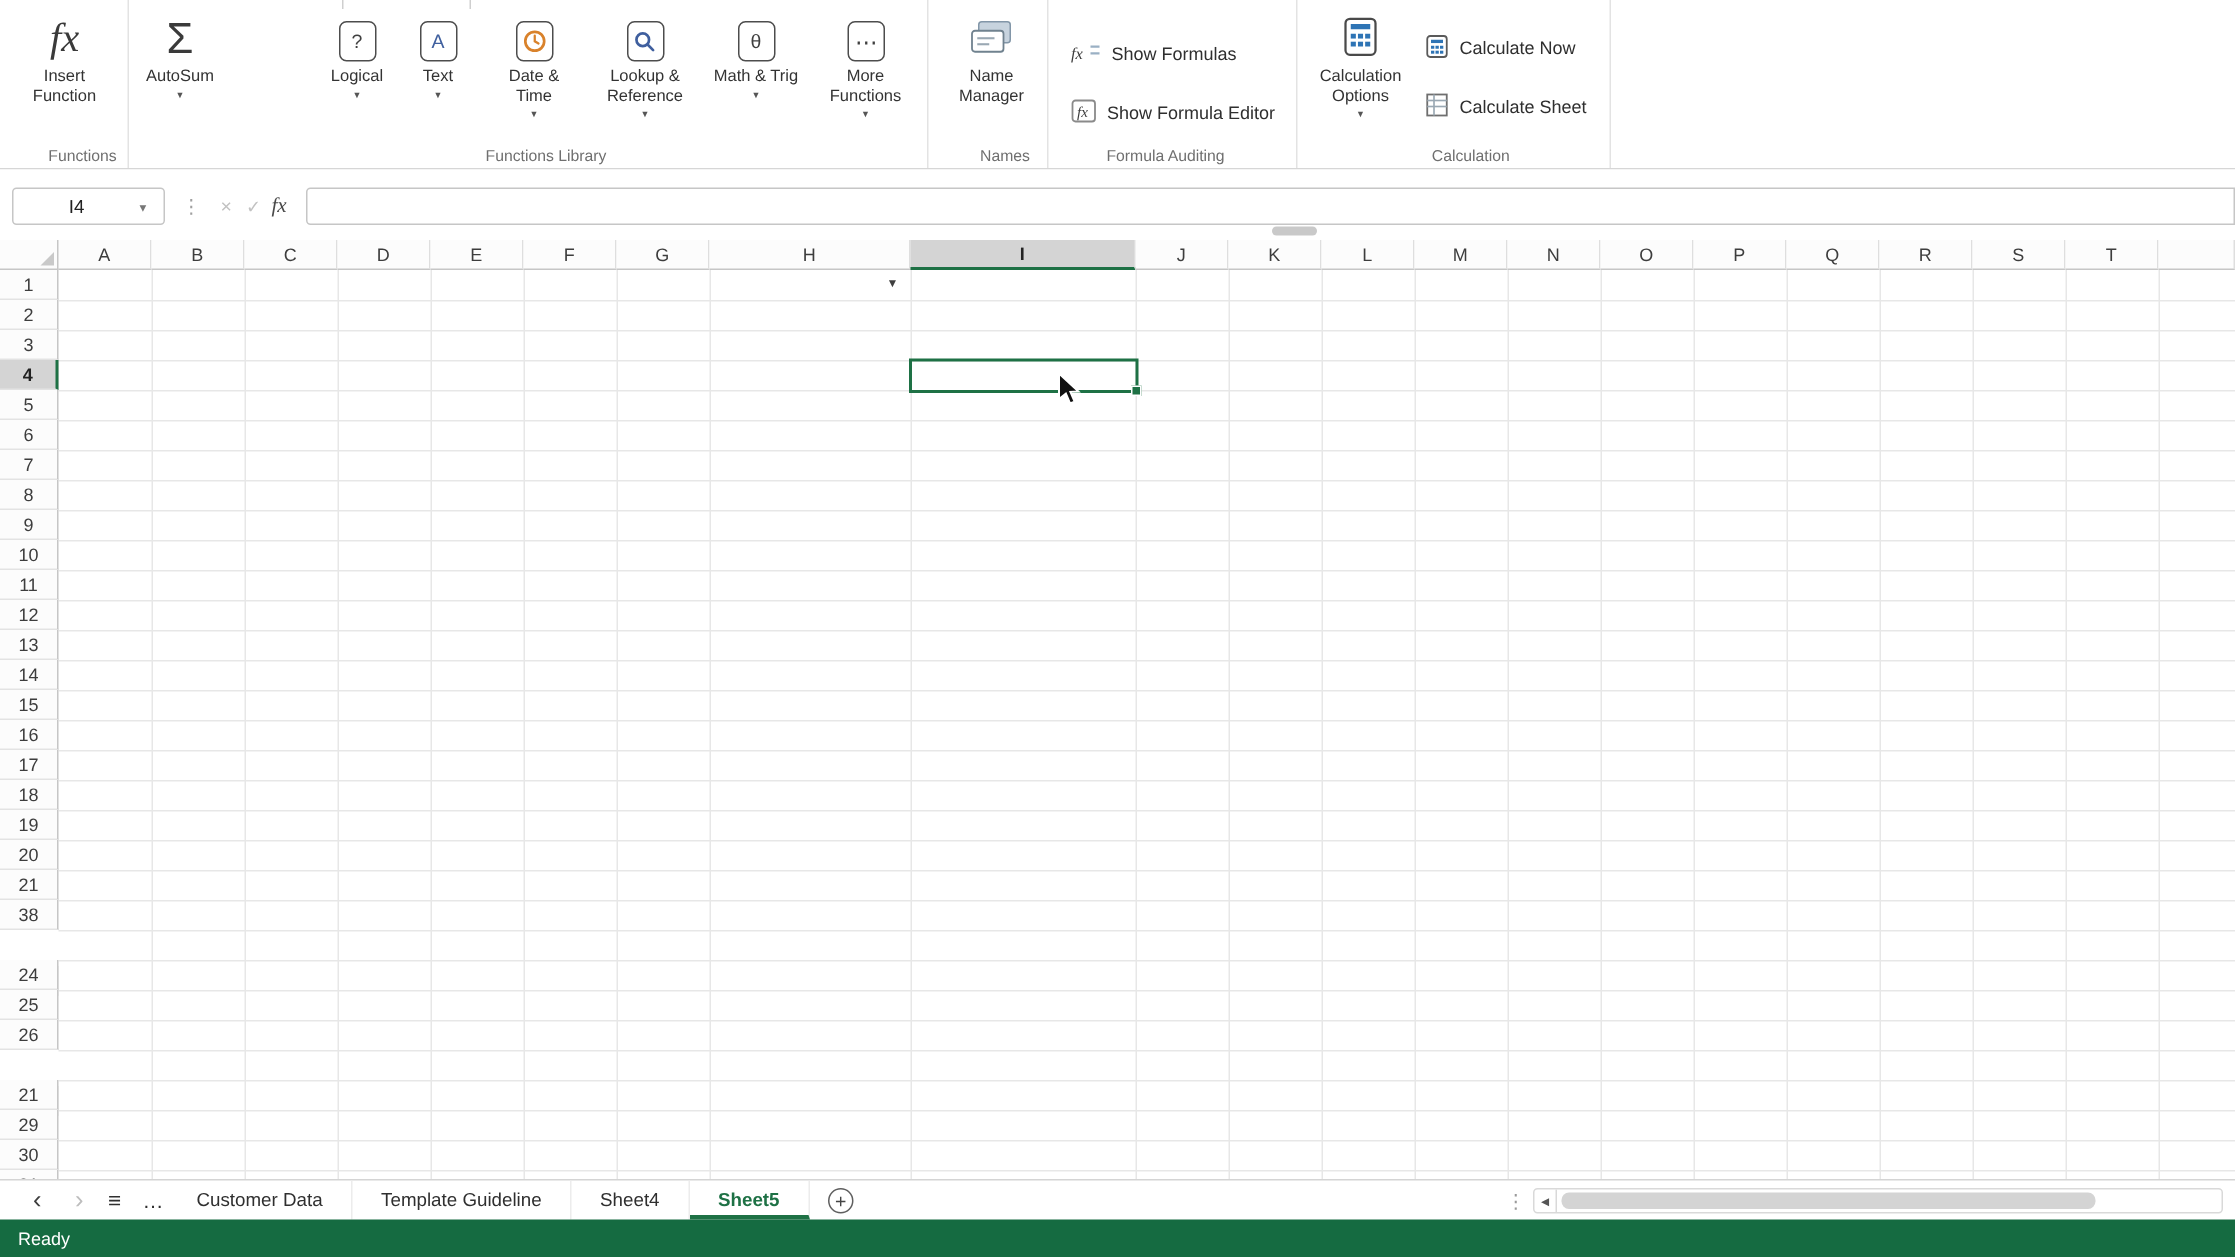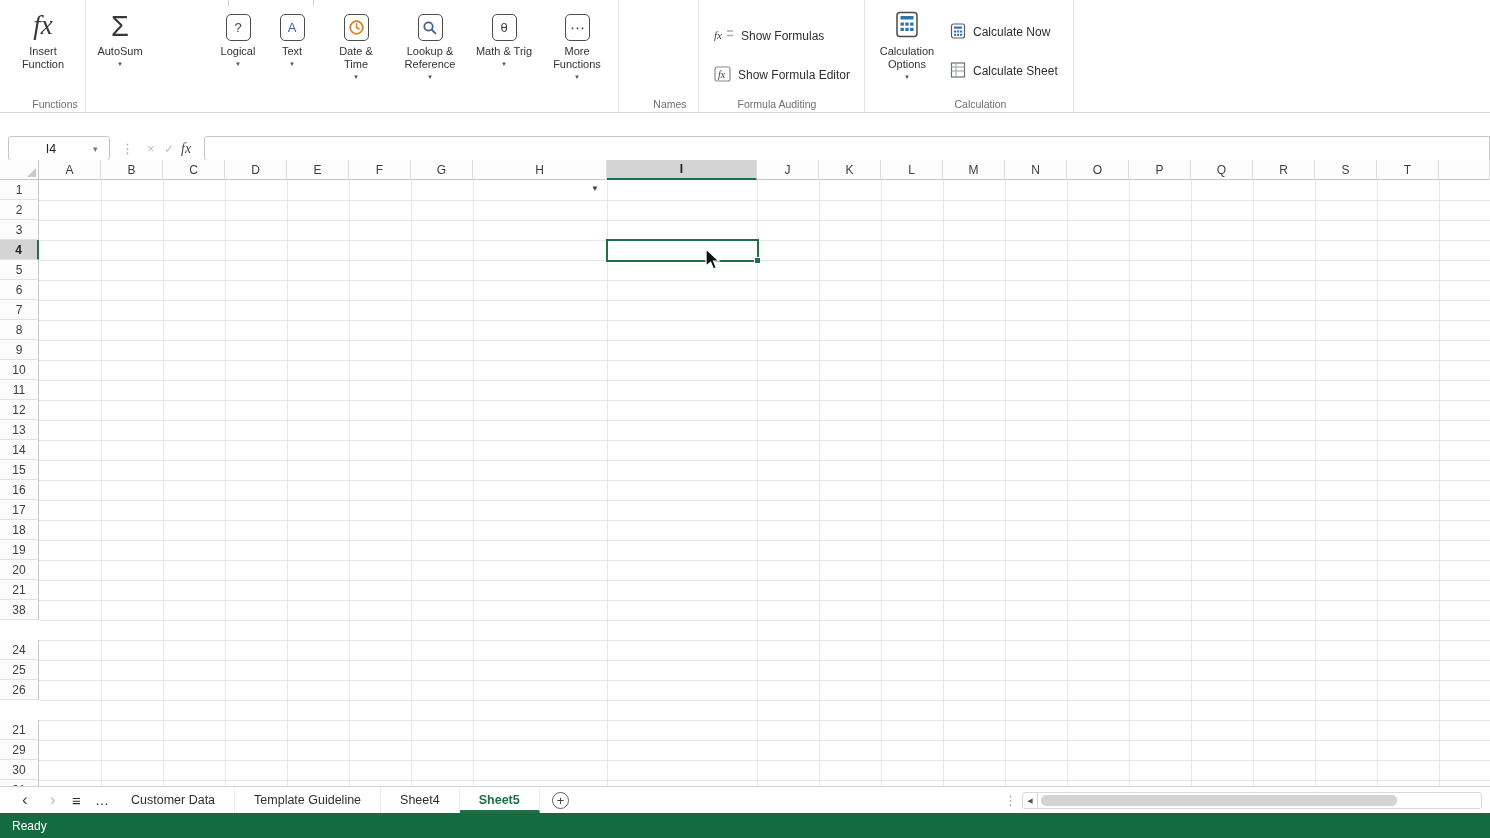--- a/index.html
+++ b/index.html
@@ -16,21 +16,21 @@
   .rcaret { font-size:6px; color:#555; margin-top:3px; }
   .fx-big { font-family:"Liberation Serif", serif; font-style:italic; font-size:27px; color:#3a3a3a; }
   .sigma { font-size:29px; color:#3a3a3a; line-height:1; }
   .boxicon { width:25px; height:27px; border:1.5px solid #4d4d4d; border-radius:5px; display:flex; align-items:center; justify-content:center; font-size:13px; color:#3f3f3f; background:#fff; }
   .boxicon .blue { color:#3f5f9e; }
   .boxicon .wide { font-size:15px; letter-spacing:-1px; }
   .glabel { position:absolute; top:98px; font-size:10.5px; color:#6f6f6f; text-align:center;margin-left:12px; }
   .hbtn { position:absolute; display:flex; align-items:center; gap:7px; height:20px; font-size:12px; color:#2f2f2f; cursor:default; }
 
   
-  .fbar { position:absolute; top:124px; left:0; width:1490px; height:47px; background:#fff; }
+  .fbar { position:absolute; top:113px; left:0; width:1490px; height:47px; background:#fff; }
   .namebox { position:absolute; left:8px; top:12px; width:102px; height:25px; border:1px solid #c6c6c6; border-radius:3px; display:flex; align-items:center; background:#fff; }
   .nb-val { flex:1; text-align:center; font-size:12.5px; color:#222; }
   .nb-chev { width:16px; font-size:9px; color:#777; }
   .fgrip { position:absolute; left:121px; top:12px; height:25px; display:flex; align-items:center; color:#a0a0a0; font-size:13px; }
   .fcancel { position:absolute; left:147px; top:12px; height:25px; display:flex; align-items:center; color:#c2c2c2; font-size:13px; }
   .fcheck { position:absolute; left:164px; top:12px; height:25px; display:flex; align-items:center; color:#c2c2c2; font-size:12px; }
   .ffx { position:absolute; left:181px; top:12px; height:25px; display:flex; align-items:center; font-family:"Liberation Serif", serif; font-style:italic; font-size:14px; color:#4a4a4a; }
   .finput { position:absolute; left:204px; top:12px; width:1286px; height:25px; border:1px solid #c6c6c6; border-radius:3px 0 0 3px; background:#fff; padding:4px 8px; font-size:12px; color:#222; }
   .pill { position:absolute; left:848px; top:38px; width:30px; height:6px; border-radius:3px; background:#c9c9c9; }
 
@@ -158,20 +158,31 @@
     <div class="rbtn" style="left:546px;width:62px">
       <div class="ricon-wrap">
           <span class="boxicon">
             <span class="wide">⋯</span>
           </span>
         </div>
       <div class="rlabel">More Functions</div>
       <div class="rcaret">▼</div>
     </div>
 
+    <div class="rbtn" style="left:628px;width:66px">
+      <div class="ricon-wrap">
+          <span><svg width="30" height="26" viewBox="0 0 30 26">
+              <rect x="6.5" y="2.5" width="21" height="14" rx="2" fill="#c7d3de" stroke="#8296a8" stroke-width="1"></rect>
+              <rect x="2" y="8.5" width="21" height="14" rx="2" fill="#ffffff" stroke="#70828f" stroke-width="1.2"></rect>
+              <line x1="5.5" y1="13.5" x2="17" y2="13.5" stroke="#9aa8b3" stroke-width="1.4"></line>
+              <line x1="5.5" y1="17.5" x2="13.5" y2="17.5" stroke="#9aa8b3" stroke-width="1.4"></line>
+            </svg></span>
+        </div>
+      <div class="rlabel">Name Manager</div>
+    </div>
 
     <div class="hbtn" style="left:714px;top:26px">
       <span><svg width="20" height="15" viewBox="0 0 20 15">
             <text x="0" y="12" font-family="Liberation Serif" font-style="italic" font-size="11" fill="#3d3d3d">fx</text>
             <line x1="13" y1="4" x2="19" y2="4" stroke="#9ab0c4" stroke-width="1.5"></line>
             <line x1="13" y1="8.5" x2="19" y2="8.5" stroke="#9ab0c4" stroke-width="1.5"></line>
           </svg></span>
       <span>Show Formulas</span>
     </div>
     <div class="hbtn" style="left:714px;top:65px">
@@ -220,20 +231,21 @@
       <span><svg width="16" height="16" viewBox="0 0 16 16">
             <rect x="1.5" y="1" width="13" height="14" fill="#fff" stroke="#6f6f6f" stroke-width="1.2"></rect>
             <line x1="1.5" y1="5" x2="14.5" y2="5" stroke="#9aa8b3" stroke-width="1.1"></line>
             <line x1="1.5" y1="9" x2="14.5" y2="9" stroke="#9aa8b3" stroke-width="1.1"></line>
             <line x1="6" y1="1" x2="6" y2="15" stroke="#9aa8b3" stroke-width="1.1"></line>
           </svg></span>
       <span>Calculate Sheet</span>
     </div>
 
     <div class="glabel" style="left:0;width:86px">Functions</div>
+    <div class="glabel" style="left:86px;width:532px">Functions Library</div>
     <div class="glabel" style="left:618px;width:80px">Names</div>
     <div class="glabel" style="left:682px;width:166px">Formula Auditing</div>
     <div class="glabel" style="left:864px;width:209px">Calculation</div>
   </div>
 
   <div class="fbar">
     <div class="namebox">
       <span class="nb-val">I4</span>
       <span class="nb-chev">▾</span>
     </div>

